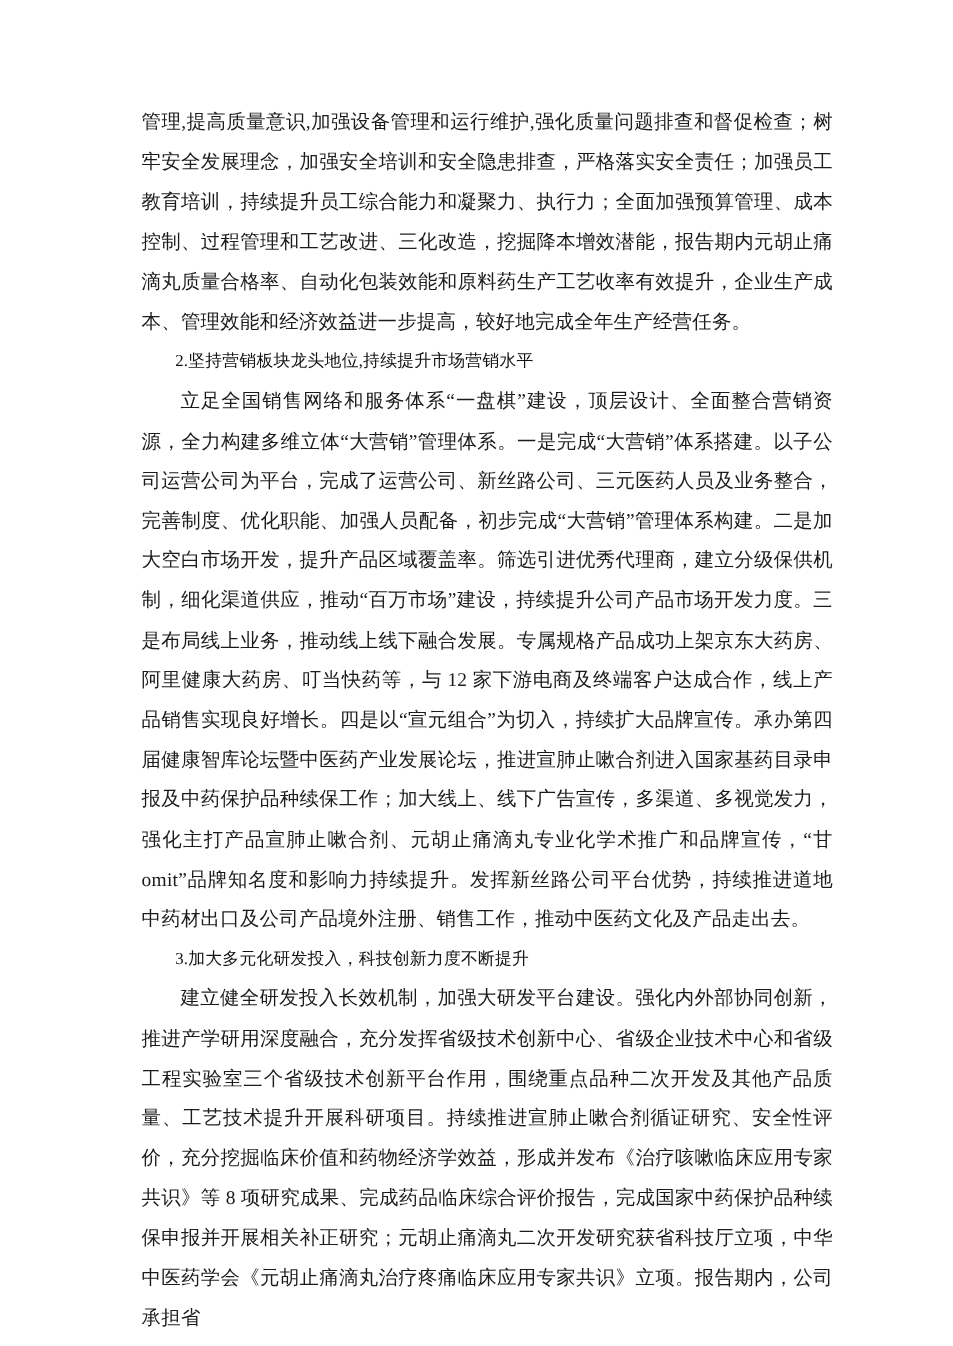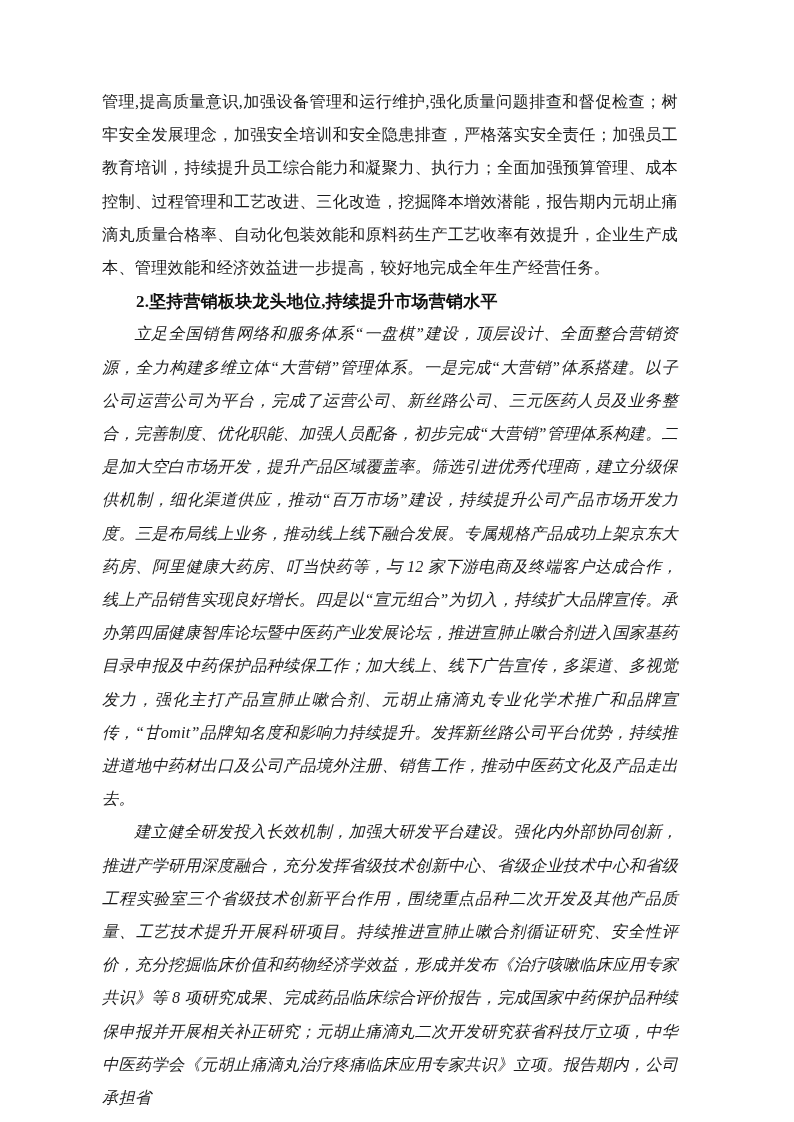--- a/index.html
+++ b/index.html
@@ -13,56 +13,56 @@
   .page {
     position: relative;
     width: 794px;
     height: 1122px;
     background: #ffffff;
     box-sizing: border-box;
     overflow: hidden;
   }
   .content {
     position: absolute;
-    left: 102px;
+    left: 118px;
     top: 86px;
     width: 576px;
   }
   .para {
     font-size: 16.2px;
     line-height: 33.2px;
     color: #1b1b1b;
     text-align: justify;
     text-justify: inter-ideograph;
     margin: 0 0 0 0;
     letter-spacing: 0.2px;
   }
   .para.indent {
     text-indent: 2em;
-    font-style: italic;
   }
   .heading {
-    font-size: 17px;
+    font-size: 14px;
     line-height: 33.2px;
     color: #111111;
-    font-weight: bold;
+    font-weight: normal;
     text-indent: 2em;
     margin: 0;
     letter-spacing: 0.2px;
   }
 </style>
 </head>
 <body>
 
 <div class="page">
   <div class="content">
 
     <p class="para">管理,提高质量意识,加强设备管理和运行维护,强化质量问题排查和督促检查；树牢安全发展理念，加强安全培训和安全隐患排查，严格落实安全责任；加强员工教育培训，持续提升员工综合能力和凝聚力、执行力；全面加强预算管理、成本控制、过程管理和工艺改进、三化改造，挖掘降本增效潜能，报告期内元胡止痛滴丸质量合格率、自动化包装效能和原料药生产工艺收率有效提升，企业生产成本、管理效能和经济效益进一步提高，较好地完成全年生产经营任务。</p>
 
     <h3 class="heading">2.坚持营销板块龙头地位,持续提升市场营销水平</h3>
 
     <p class="para indent">立足全国销售网络和服务体系“一盘棋”建设，顶层设计、全面整合营销资源，全力构建多维立体“大营销”管理体系。一是完成“大营销”体系搭建。以子公司运营公司为平台，完成了运营公司、新丝路公司、三元医药人员及业务整合，完善制度、优化职能、加强人员配备，初步完成“大营销”管理体系构建。二是加大空白市场开发，提升产品区域覆盖率。筛选引进优秀代理商，建立分级保供机制，细化渠道供应，推动“百万市场”建设，持续提升公司产品市场开发力度。三是布局线上业务，推动线上线下融合发展。专属规格产品成功上架京东大药房、阿里健康大药房、叮当快药等，与 12 家下游电商及终端客户达成合作，线上产品销售实现良好增长。四是以“宣元组合”为切入，持续扩大品牌宣传。承办第四届健康智库论坛暨中医药产业发展论坛，推进宣肺止嗽合剂进入国家基药目录申报及中药保护品种续保工作；加大线上、线下广告宣传，多渠道、多视觉发力，强化主打产品宣肺止嗽合剂、元胡止痛滴丸专业化学术推广和品牌宣传，“甘omit”品牌知名度和影响力持续提升。发挥新丝路公司平台优势，持续推进道地中药材出口及公司产品境外注册、销售工作，推动中医药文化及产品走出去。</p>
 
+    <h3 class="heading">3.加大多元化研发投入，科技创新力度不断提升</h3>
 
     <p class="para indent">建立健全研发投入长效机制，加强大研发平台建设。强化内外部协同创新，推进产学研用深度融合，充分发挥省级技术创新中心、省级企业技术中心和省级工程实验室三个省级技术创新平台作用，围绕重点品种二次开发及其他产品质量、工艺技术提升开展科研项目。持续推进宣肺止嗽合剂循证研究、安全性评价，充分挖掘临床价值和药物经济学效益，形成并发布《治疗咳嗽临床应用专家共识》等 8 项研究成果、完成药品临床综合评价报告，完成国家中药保护品种续保申报并开展相关补正研究；元胡止痛滴丸二次开发研究获省科技厅立项，中华中医药学会《元胡止痛滴丸治疗疼痛临床应用专家共识》立项。报告期内，公司承担省</p>
 
   </div>
 </div>
 
 </body></html>

